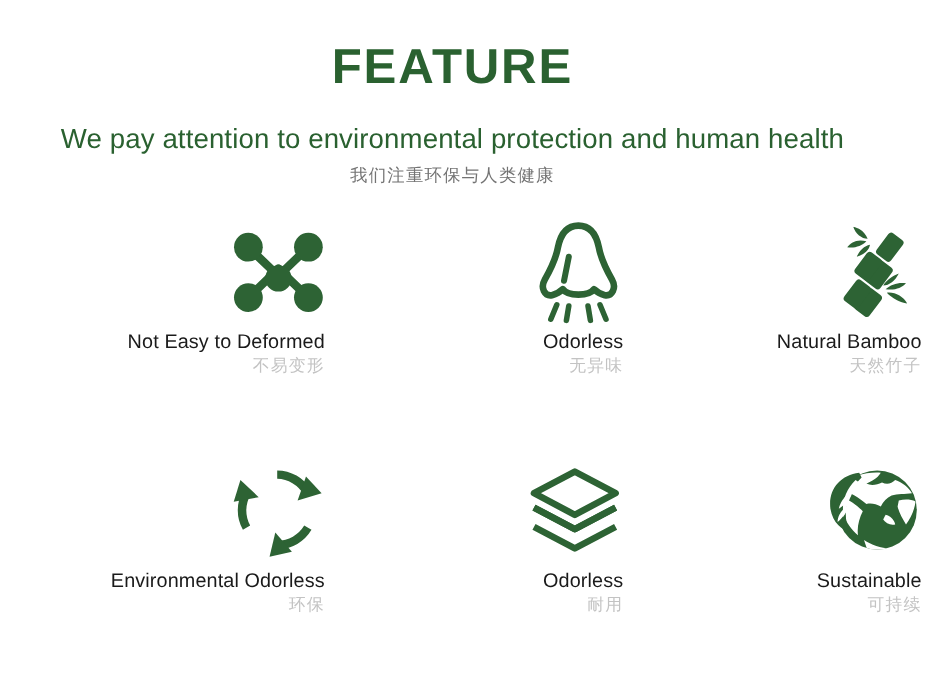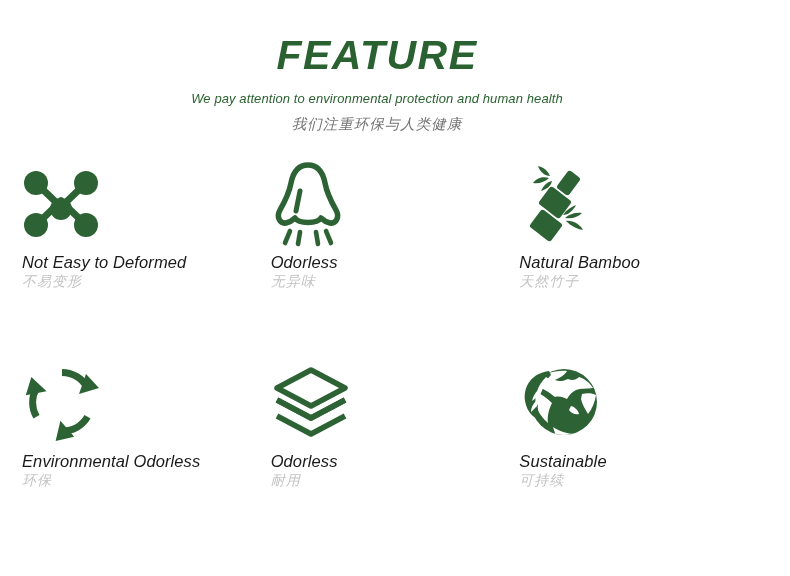--- a/index.html
+++ b/index.html
@@ -12,40 +12,39 @@
     background: #ffffff;
     font-family: "Liberation Sans", "DejaVu Sans", sans-serif;
     overflow: hidden;
   }
   .page {
     width: 754px;
     height: 576px;
     position: relative;
     background: #ffffff;
     box-sizing: border-box;
-    font-style: italic;
   }
 
   
   .header {
     text-align: center;
     padding-top: 34px;
   }
   .feature-title {
     font-size: 41px;
     font-weight: bold;
     color: #2a6130;
     letter-spacing: 1.5px;
     line-height: 1.05;
     margin: 0;
   }
   .subtitle-en {
-    font-size: 13px;
+    font-size: 23px;
     color: #2a6130;
-    margin-top: 14px;
+    margin-top: 25px;
     line-height: 1.2;
     letter-spacing: 0.1px;
   }
   .subtitle-cn {
     font-size: 14.5px;
     color: #737373;
     margin-top: 9px;
     line-height: 1.2;
     letter-spacing: 1px;
   }
@@ -56,21 +55,21 @@
     display: grid;
     grid-template-columns: repeat(3, 1fr);
     grid-template-rows: repeat(2, 197px);
     width: 790px;
     box-sizing: border-box;
     padding: 0 22px;
   }
   .cell {
     display: flex;
     flex-direction: column;
-    align-items: flex-start;
+    align-items: flex-end;
     justify-content: flex-start;
   }
   .icon-wrap {
     height: 98px;
     display: flex;
     align-items: center;
     justify-content: center;
   }
   .icon-wrap svg {
     display: block;

